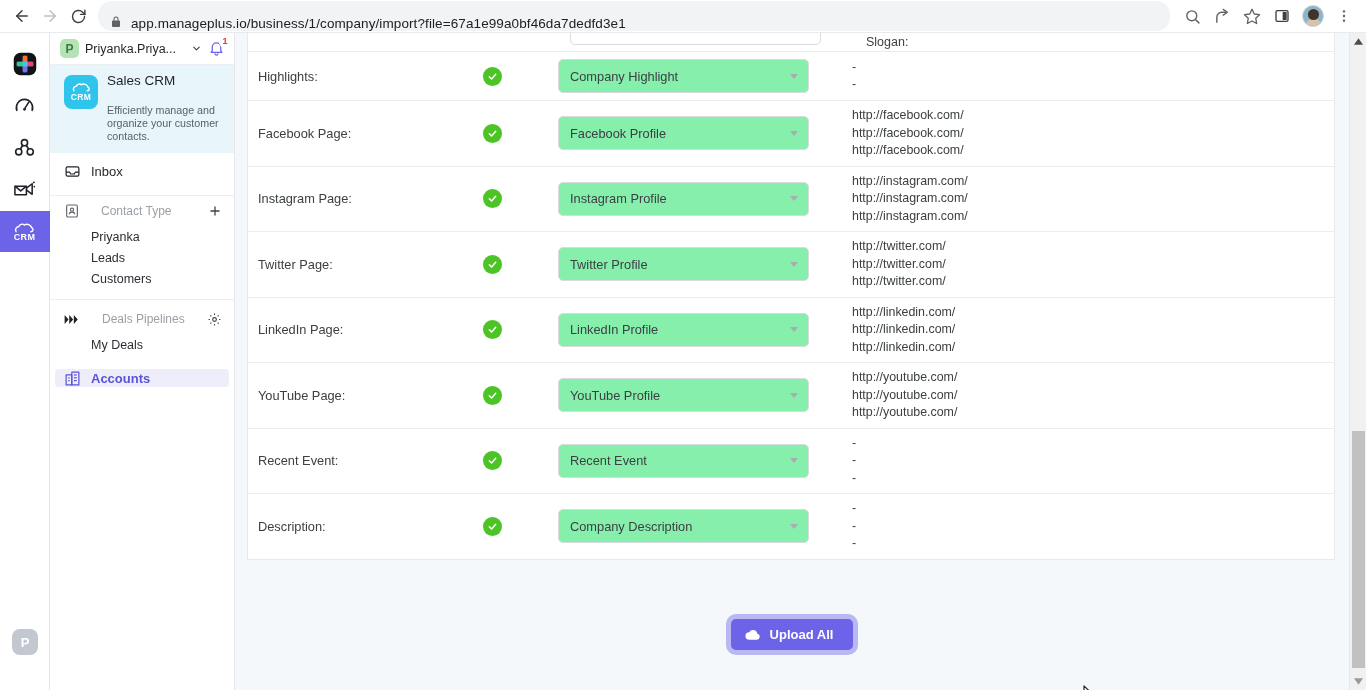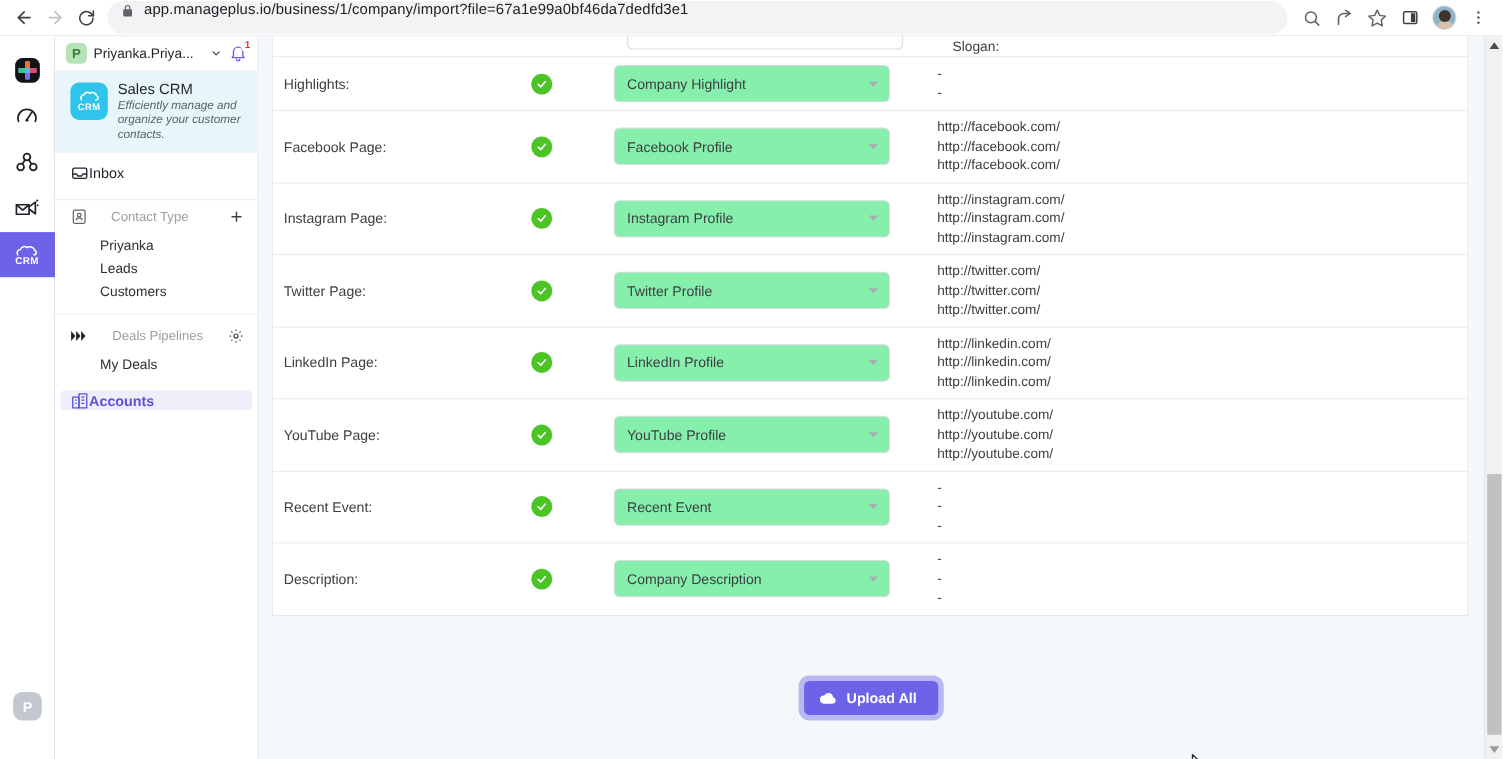--- a/index.html
+++ b/index.html
@@ -27,21 +27,21 @@
     border-radius:50%;
     flex:0 0 auto;
   }
   .nav-btn svg { display:block; }
   .omnibox {
     flex:1 1 auto;
     height:28px;
     background:#f1f3f4;
     border-radius:14px;
     margin:0 8px 0 6px;
-    display:flex; align-items:flex-end;
+    display:flex; align-items:flex-start;
     padding:15px 12px;
     min-width:0;
   }
   .omnibox .lock { margin-right:9px; flex:0 0 auto; display:flex; }
   .url-text {
     font-size:13.5px; color:#202124;
     white-space:nowrap; overflow:hidden; text-overflow:ellipsis;
     letter-spacing:.1px;
   }
   .tb-icons { display:flex; align-items:center; gap:2px; flex:0 0 auto; }
@@ -144,26 +144,27 @@
   }
   .app-tile {
     width:34px; height:34px; border-radius:8px;
     background:#2ec4ec;
     display:flex; flex-direction:column; align-items:center; justify-content:center;
     color:#fff; flex:0 0 auto;
     margin-top:2px;
   }
   .app-tile .tile-label { font-size:8.5px; font-weight:700; letter-spacing:.4px; line-height:9px; margin-top:1px; }
   .app-title { font-size:13.5px; color:#1f2328; line-height:16px; }
-  .app-desc { font-size:10.7px; color:#5a6169; line-height:13px; margin-top:1px;font-style:italic; }
+  .app-desc { font-size:10.7px; color:#5a6169; line-height:13px; margin-top:15px; }
 
   .sb-row {
     display:flex; align-items:center;
     height:31px;
     padding:0 12px 0 14px;
+    gap:10px;
   }
   .sb-row .lbl { font-size:13px; color:#1f2328; }
   .sb-section {
     display:flex; align-items:center;
     height:30px;
     padding:0 12px 0 14px;
     gap:21px;
   }
   .sb-section .lbl { font-size:12px; color:#9aa0a6; flex:1 1 auto; }
   .sb-sub {

